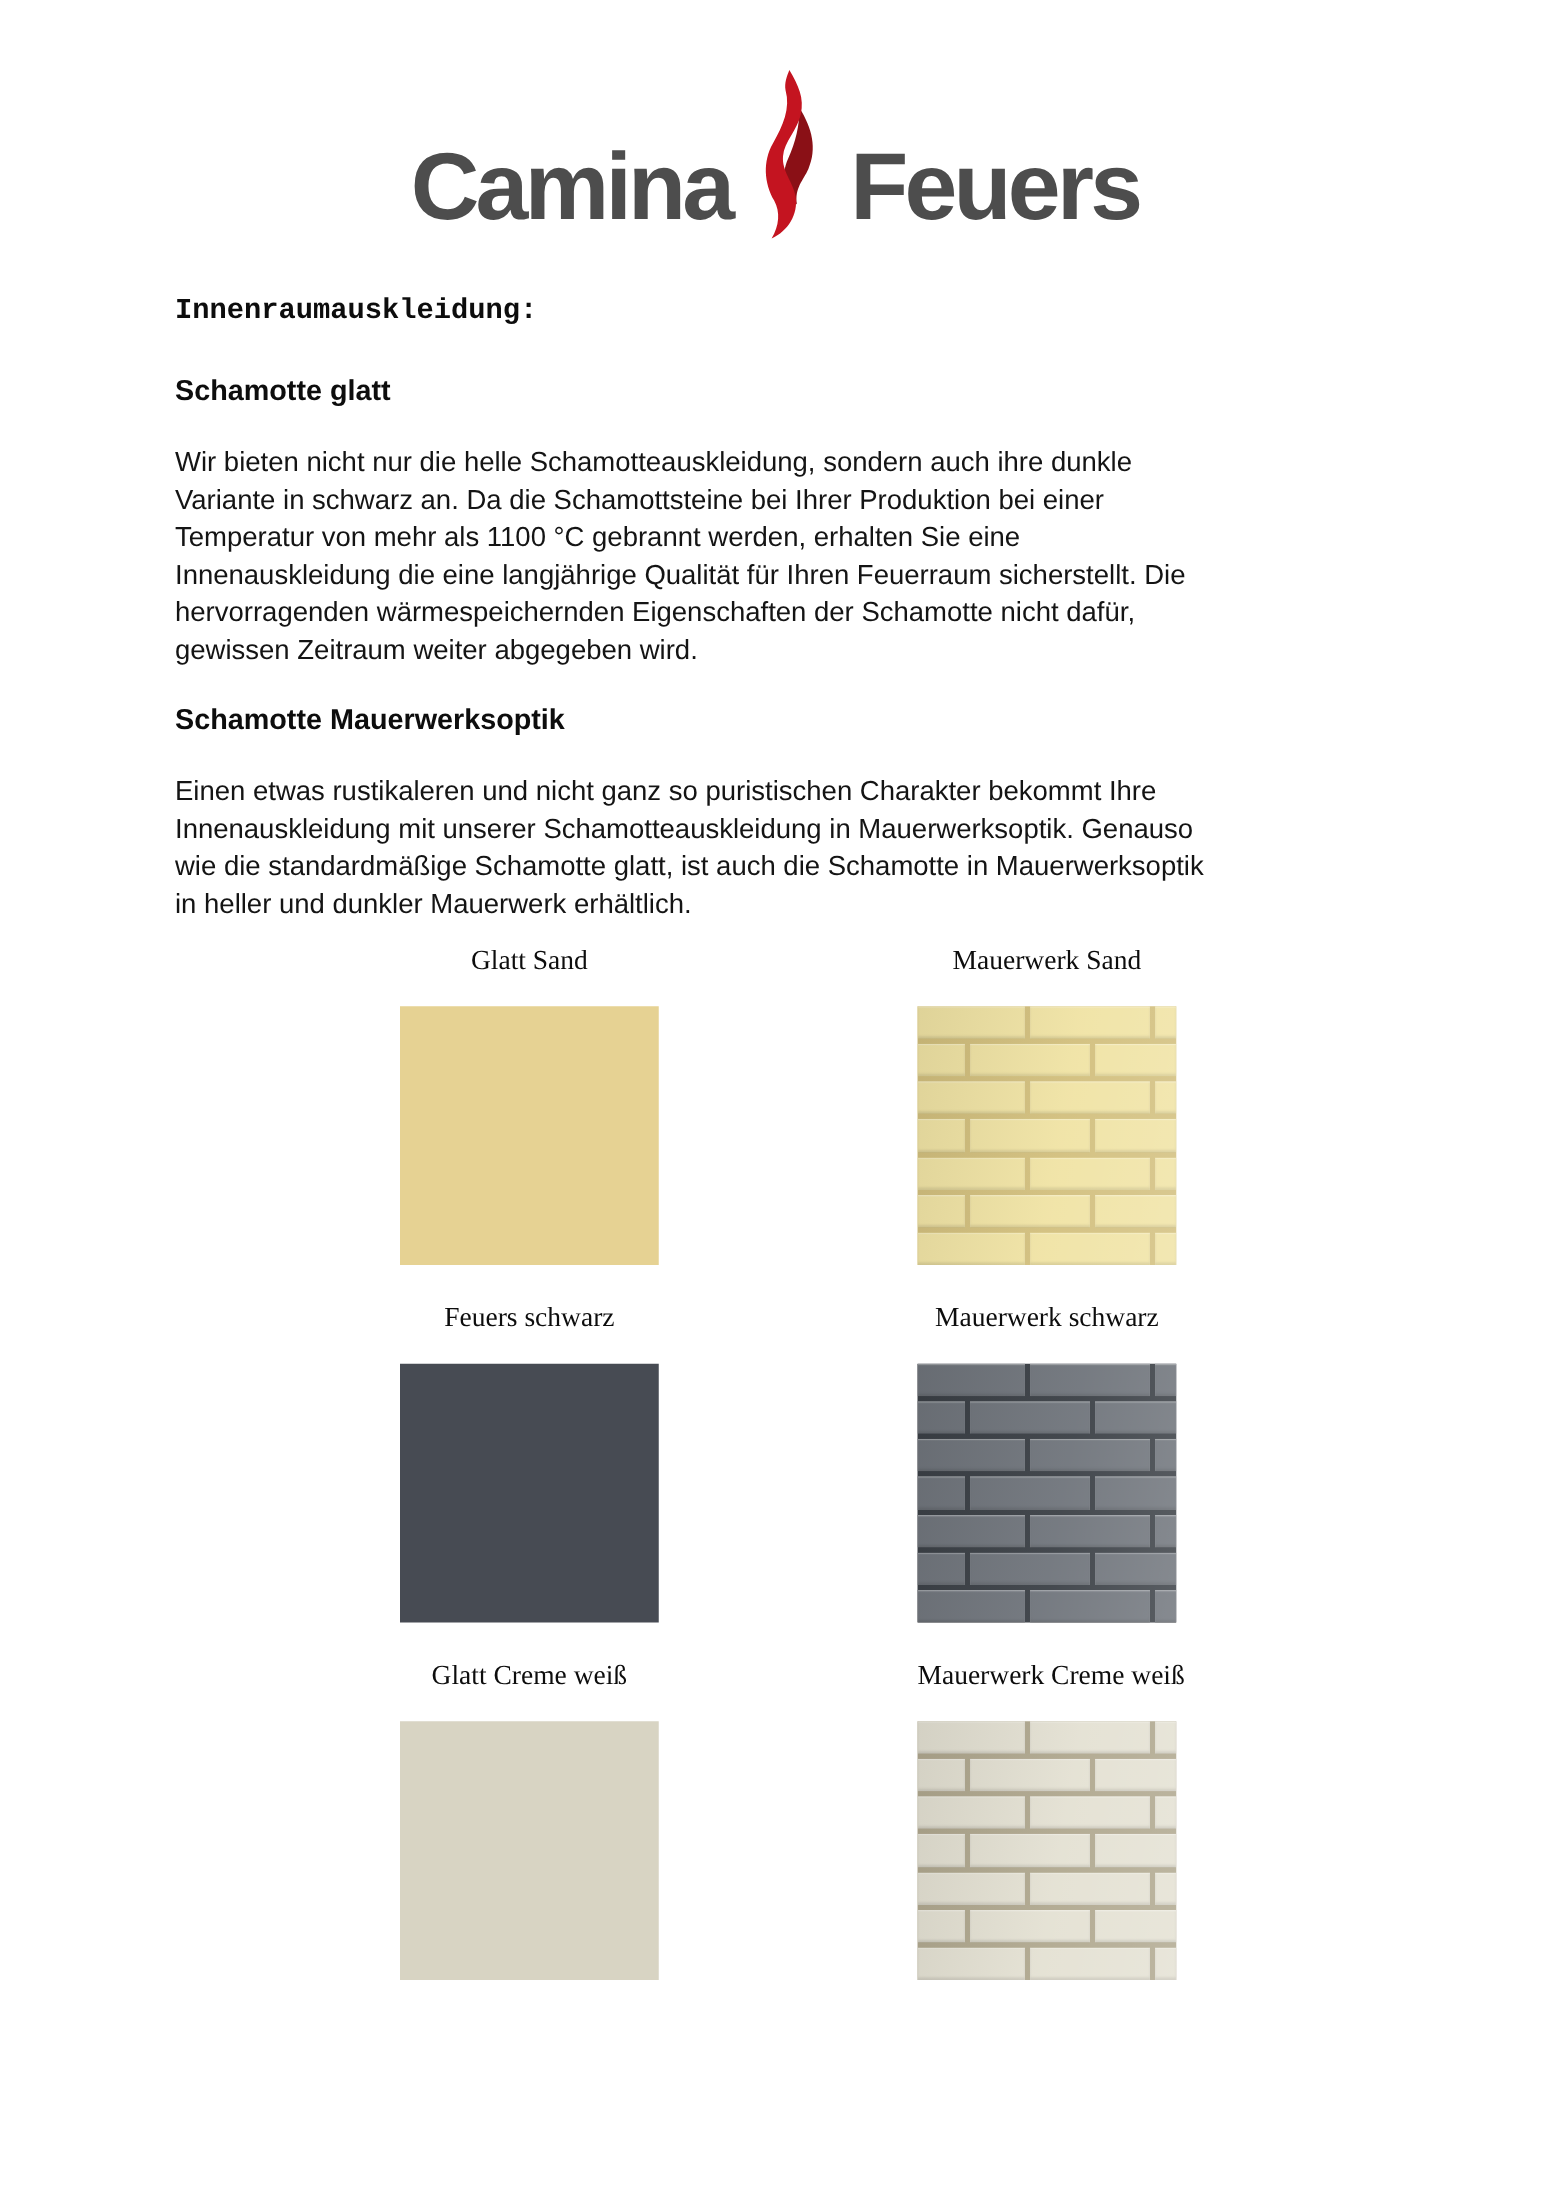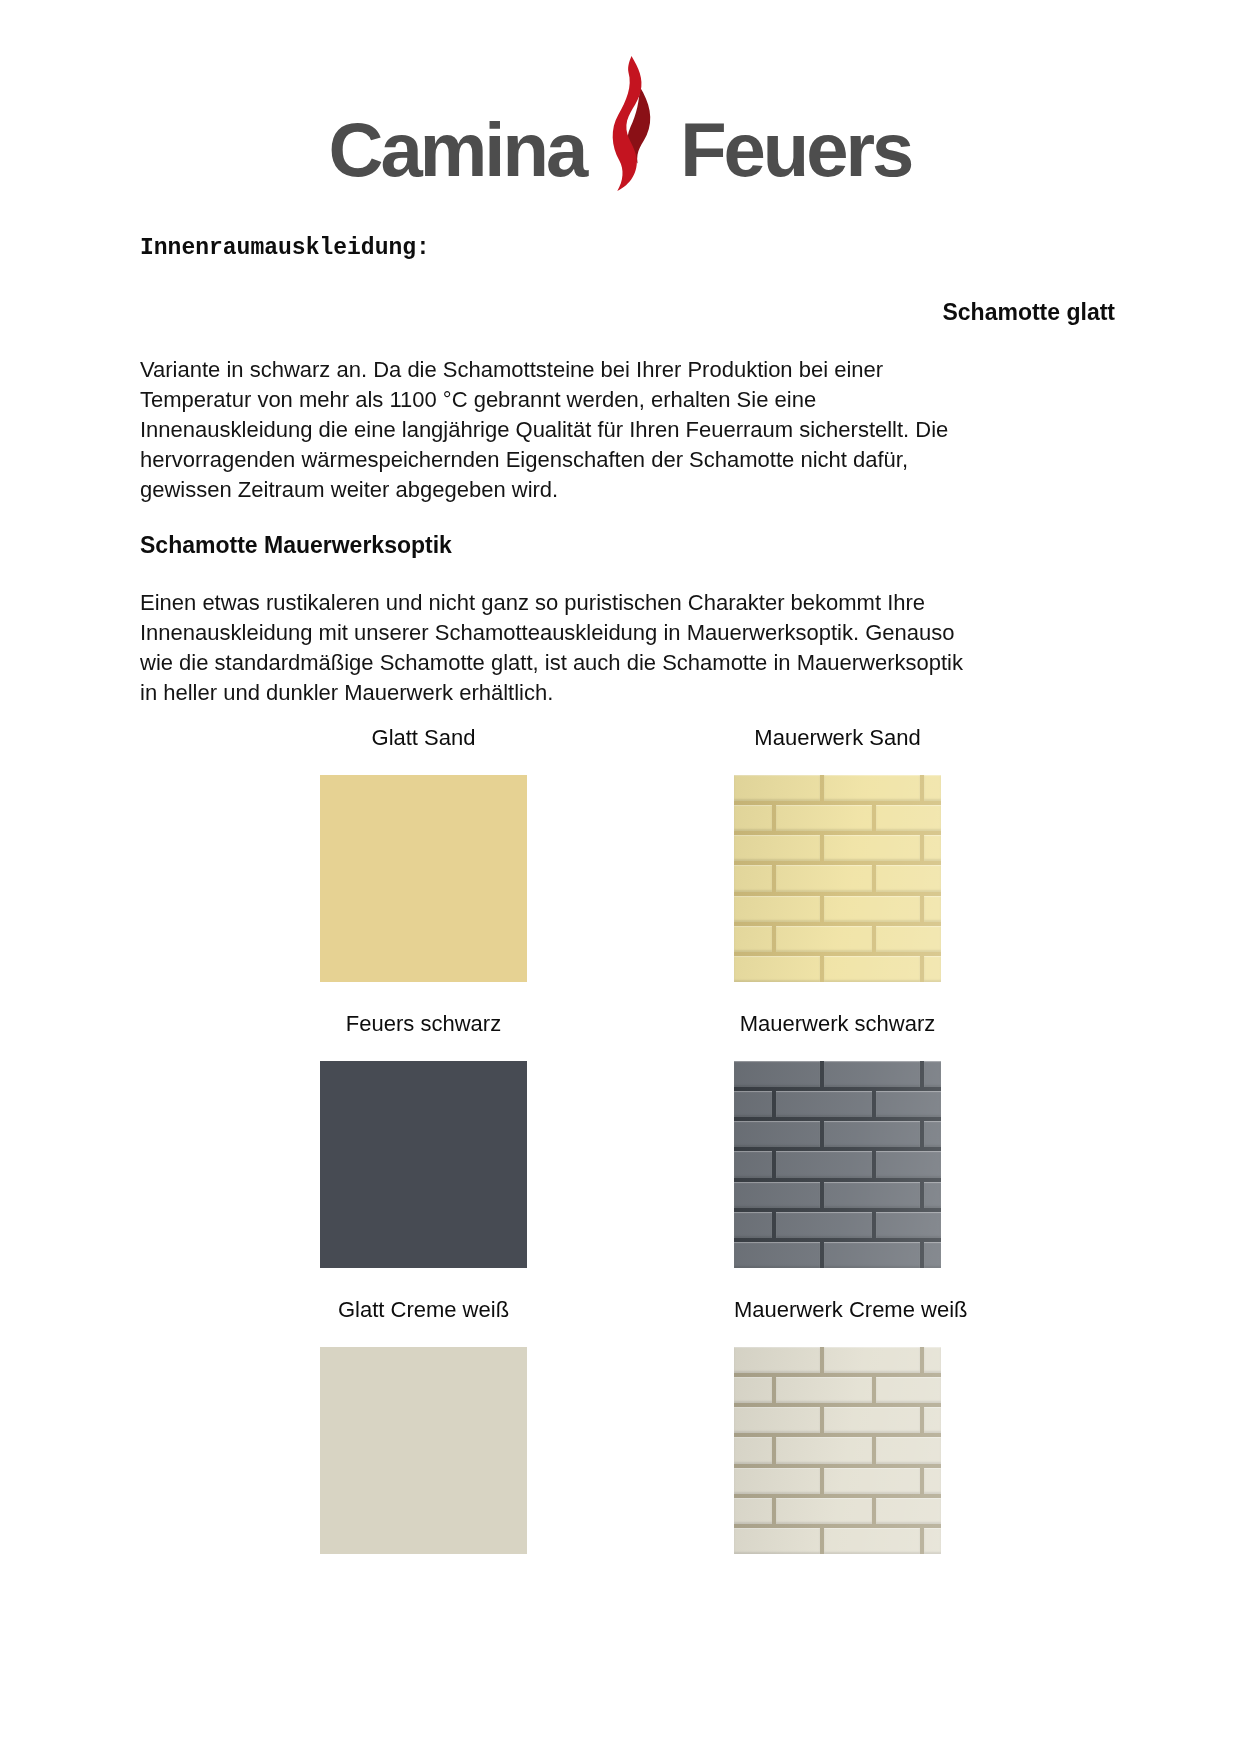--- a/index.html
+++ b/index.html
@@ -37,33 +37,34 @@
     line-height: 28px;
     color: #0d0d0d;
     font-family: Liberation Mono, monospace;
   }
   h2 {
     font-size: 23px;
     line-height: 28px;
     margin: 0;
     color: #0d0d0d;
   }
-  .h-glatt { margin-top: 36px; text-align: right; }
+  .h-glatt { margin-top: 36px; }
   .h-mauerwerk { margin-top: 26px; }
   .para { margin-top: 29px; font-size: 22px; }
   .para div { line-height: 30px; white-space: nowrap; }
 
   
   .swatch-grid {
     margin-left: 180px;
     margin-top: 16px;
     display: grid;
     grid-template-columns: 207px 207px;
     column-gap: 207px;
     row-gap: 28px;
+    font-family: Liberation Serif, serif;
   }
   .cell { margin: 0; text-align: center; }
   .swatch-label {
     font-size: 22px;
     line-height: 28px;
     margin-bottom: 23px;
     color: #0d0d0d;
     white-space: nowrap;
   }
   .swatch {
@@ -102,20 +103,21 @@
       <path d="M 22 0 C 29 12 34 22 31 35 C 28 48 18 56 17 68 C 16 80 25 88 27 100 C 29 114 21 127 8 133 C 14 123 15 112 10 103 C 2 89 1 72 9 58 C 17 44 23 30 19 16 C 18 10 20 5 22 0 Z" fill="#c41420"></path>
     </svg>
     <span class="brand">Feuers</span>
   </header>
 
   <main class="content">
     <h1>Innenraumauskleidung:</h1>
 
     <h2 class="h-glatt">Schamotte glatt</h2>
     <div class="para">
+        <div>Wir bieten nicht nur die helle Schamotteauskleidung, sondern auch ihre dunkle</div>
         <div>Variante in schwarz an. Da die Schamottsteine bei Ihrer Produktion bei einer</div>
         <div>Temperatur von mehr als 1100 °C gebrannt werden, erhalten Sie eine</div>
         <div>Innenauskleidung die eine langjährige Qualität für Ihren Feuerraum sicherstellt. Die</div>
         <div>hervorragenden wärmespeichernden Eigenschaften der Schamotte nicht dafür,</div>
         <div>gewissen Zeitraum weiter abgegeben wird.</div>
       </div>
 
     <h2 class="h-mauerwerk">Schamotte Mauerwerksoptik</h2>
     <div class="para">
         <div>Einen etwas rustikaleren und nicht ganz so puristischen Charakter bekommt Ihre</div>

